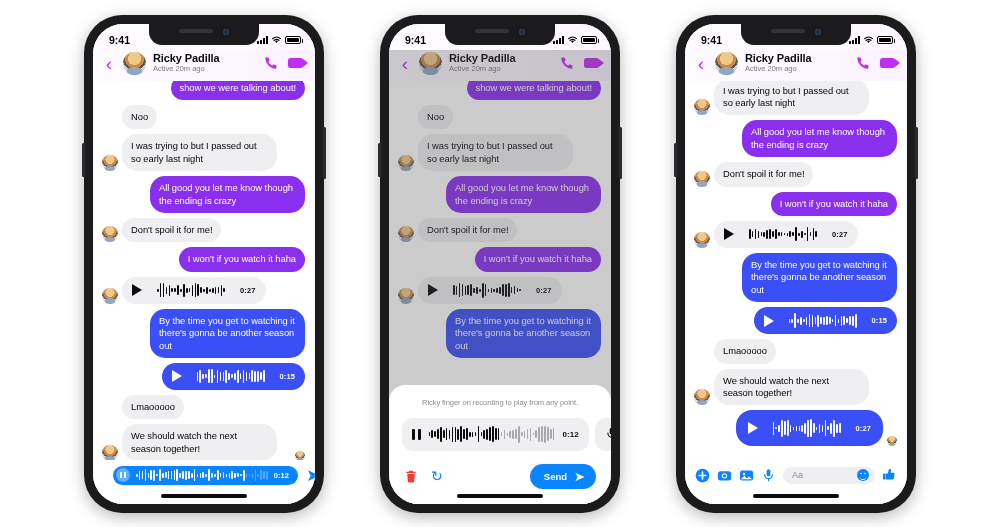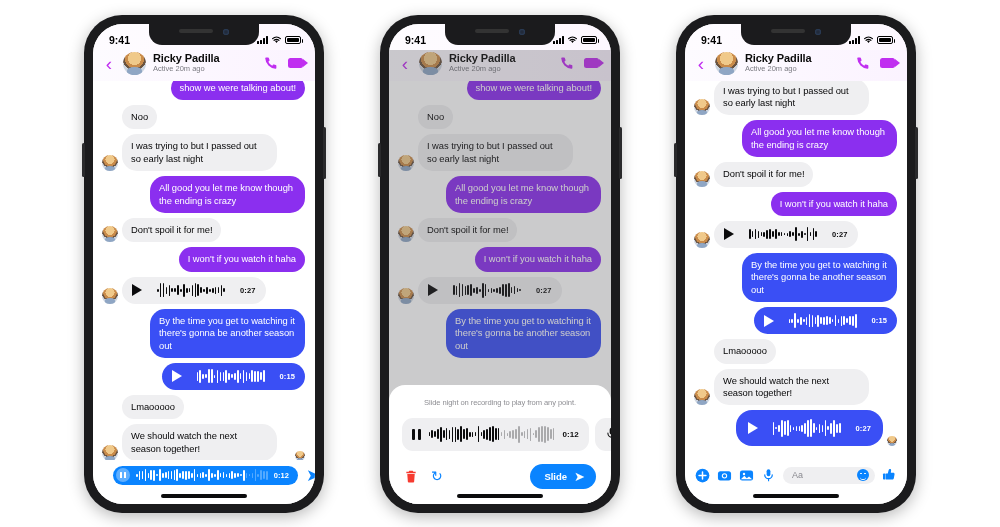--- a/index.html
+++ b/index.html
@@ -511,21 +511,21 @@
           </div>
         </div>
         <div class="row me">
           <div class="bubble blue">By the time you get to watching it there's gonna be another season out</div>
         </div>
       </div>
 
       <div class="dim-overlay"></div>
 
       <div class="sheet">
-        <div class="sheet-hint">Slide night on recording to play from any point.</div>
+        <div class="sheet-hint">Ricky finger on recording to play from any point.</div>
         <div class="sheet-player-row">
           <div class="sheet-player">
             <span class="pause-bars">
                 <i></i>
                 <i></i>
               </span>
             <span class="wave" style="flex:1 1 auto;height:17px">
                 <span style="height:4px;opacity:1"></span>
                 <span style="height:8px;opacity:1"></span>
                 <span style="height:6px;opacity:1"></span>
@@ -582,21 +582,21 @@
             </svg>
           </div>
         </div>
         <div class="sheet-actions">
           <svg width="14" height="15" viewBox="0 0 24 24">
             <path d="M9 2h6l1 2h4v2.4H4V4h4z" fill="#f63b30"></path>
             <path d="M5.6 7.6h12.8l-1 13.2a1.6 1.6 0 0 1-1.6 1.4H8.2a1.6 1.6 0 0 1-1.6-1.4z" fill="#f63b30"></path>
           </svg>
           <span class="redo">↻</span>
           <div class="send-btn">
-            <span>Slide</span>
+            <span>Send</span>
             <span class="arw">➤</span>
           </div>
         </div>
         <div class="home-ind">
             <i></i>
           </div>
       </div>
 
     </div>
   </div>

